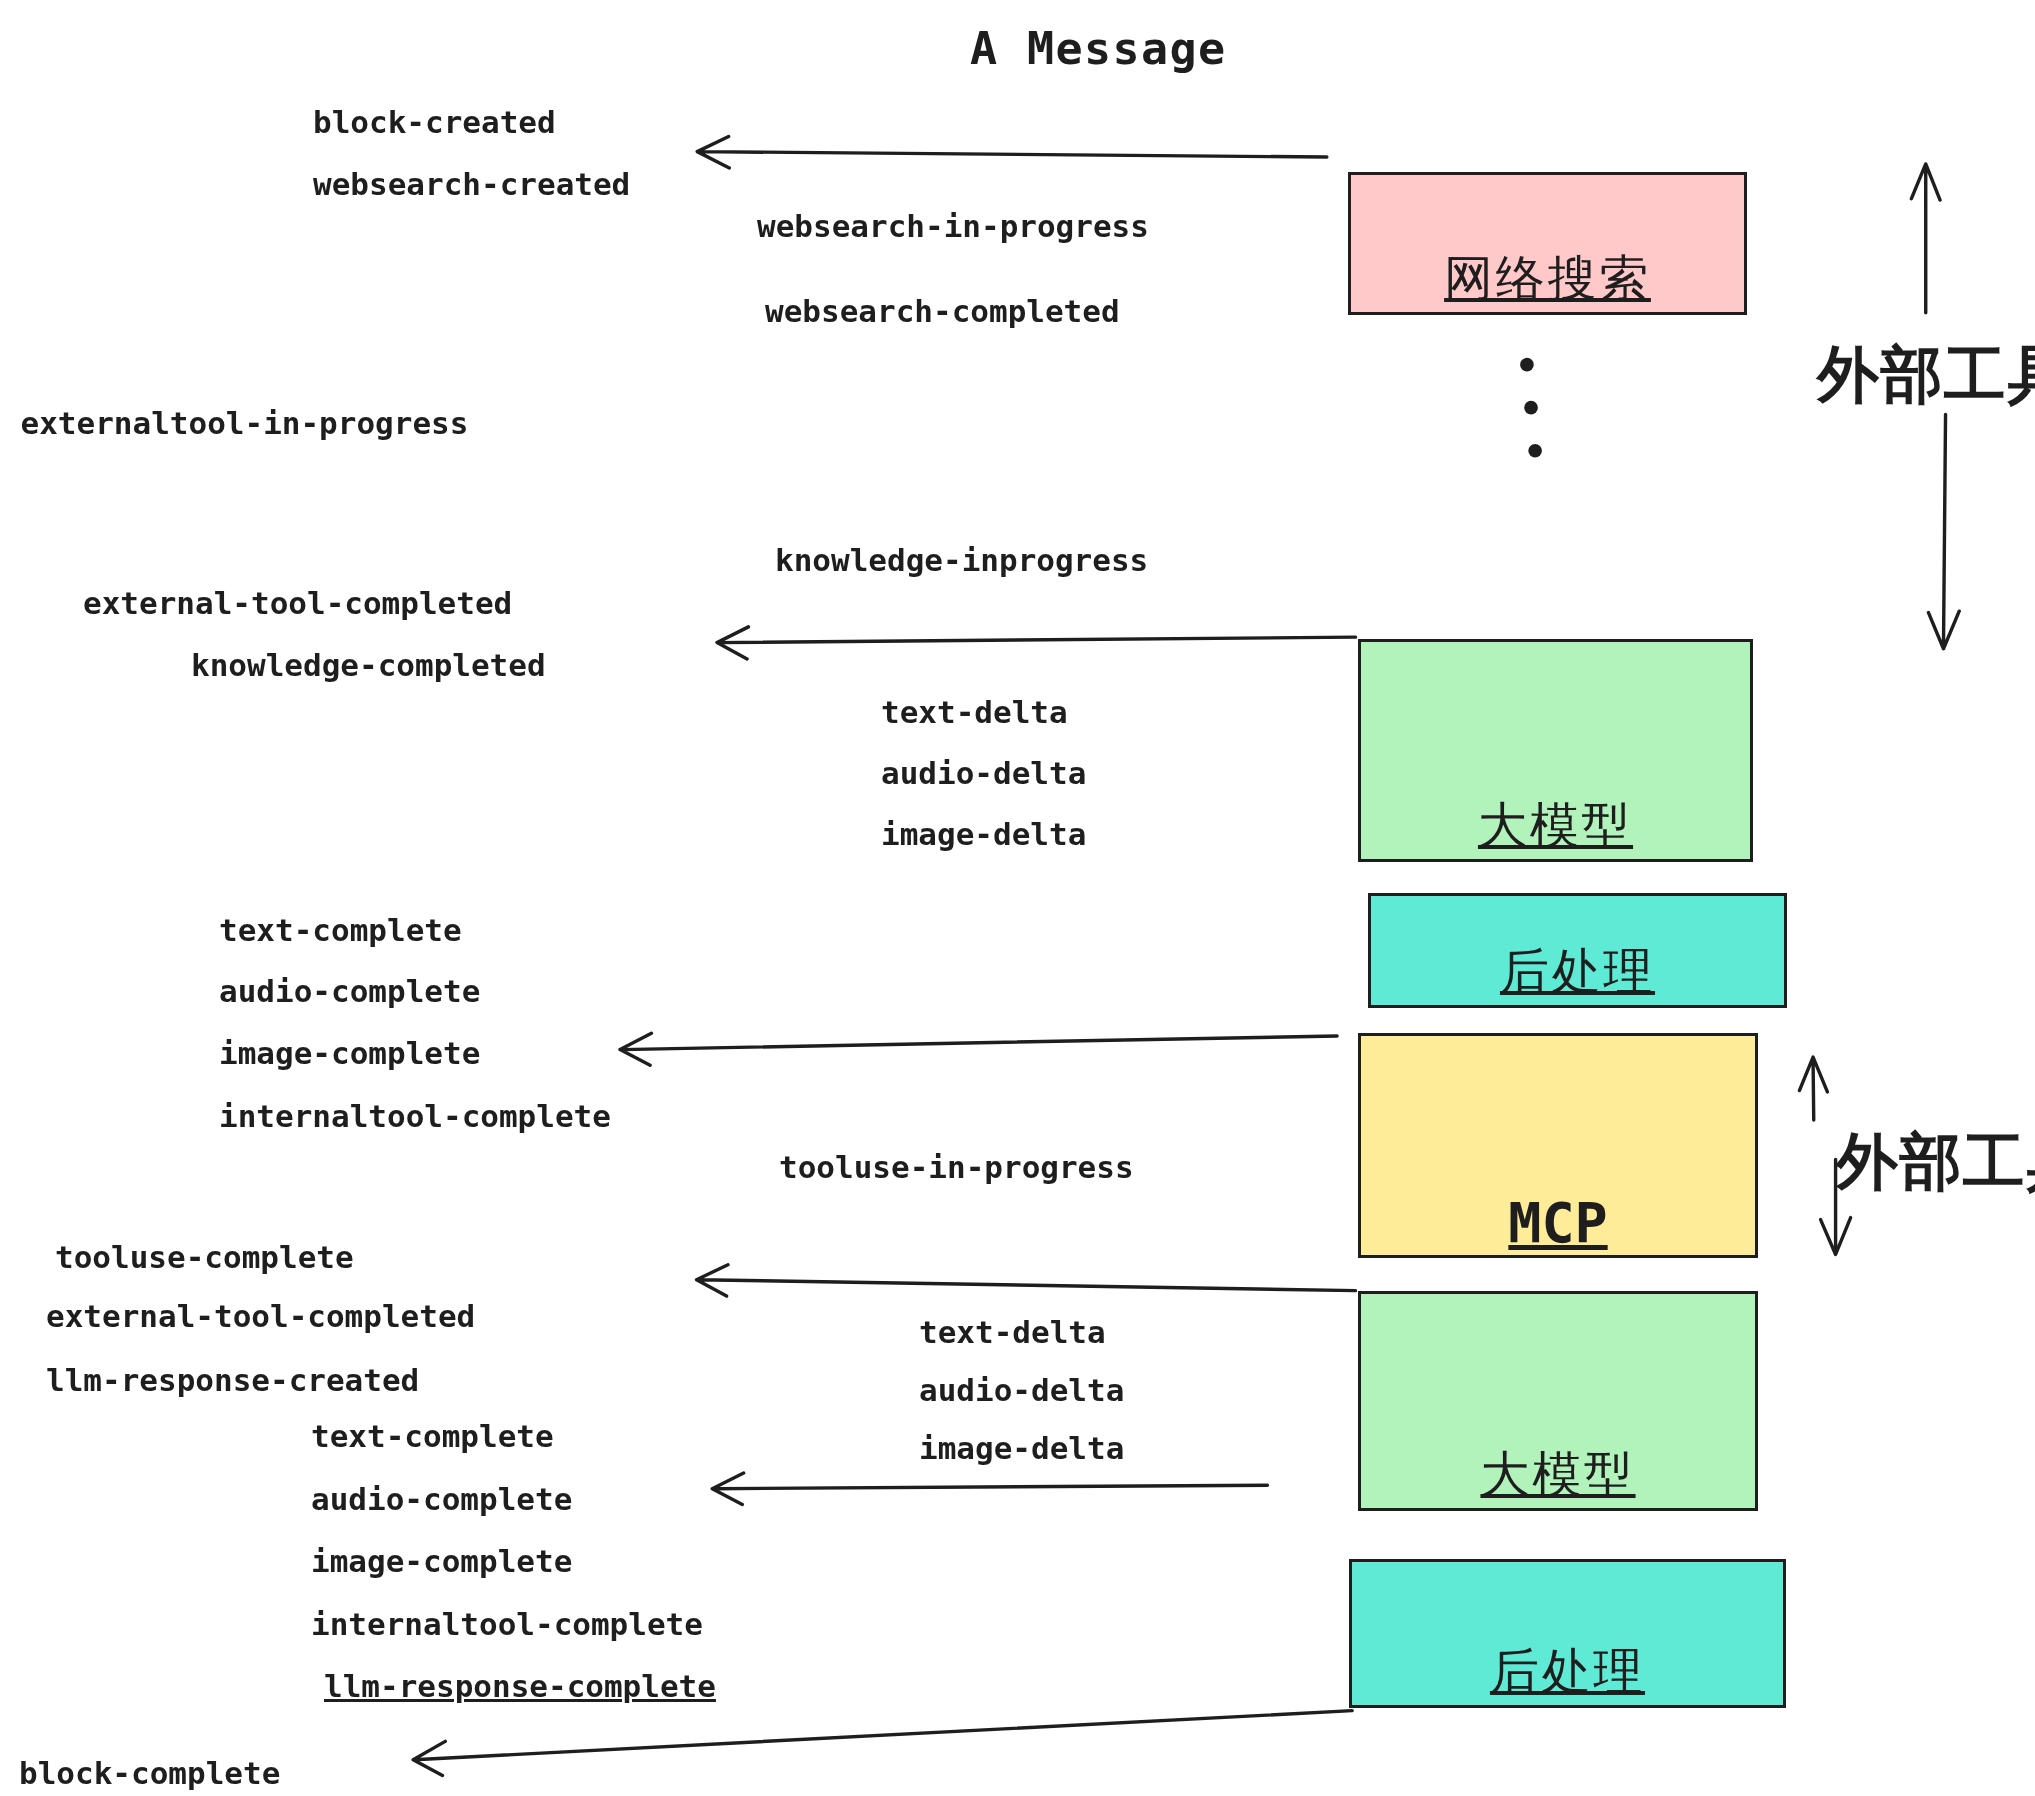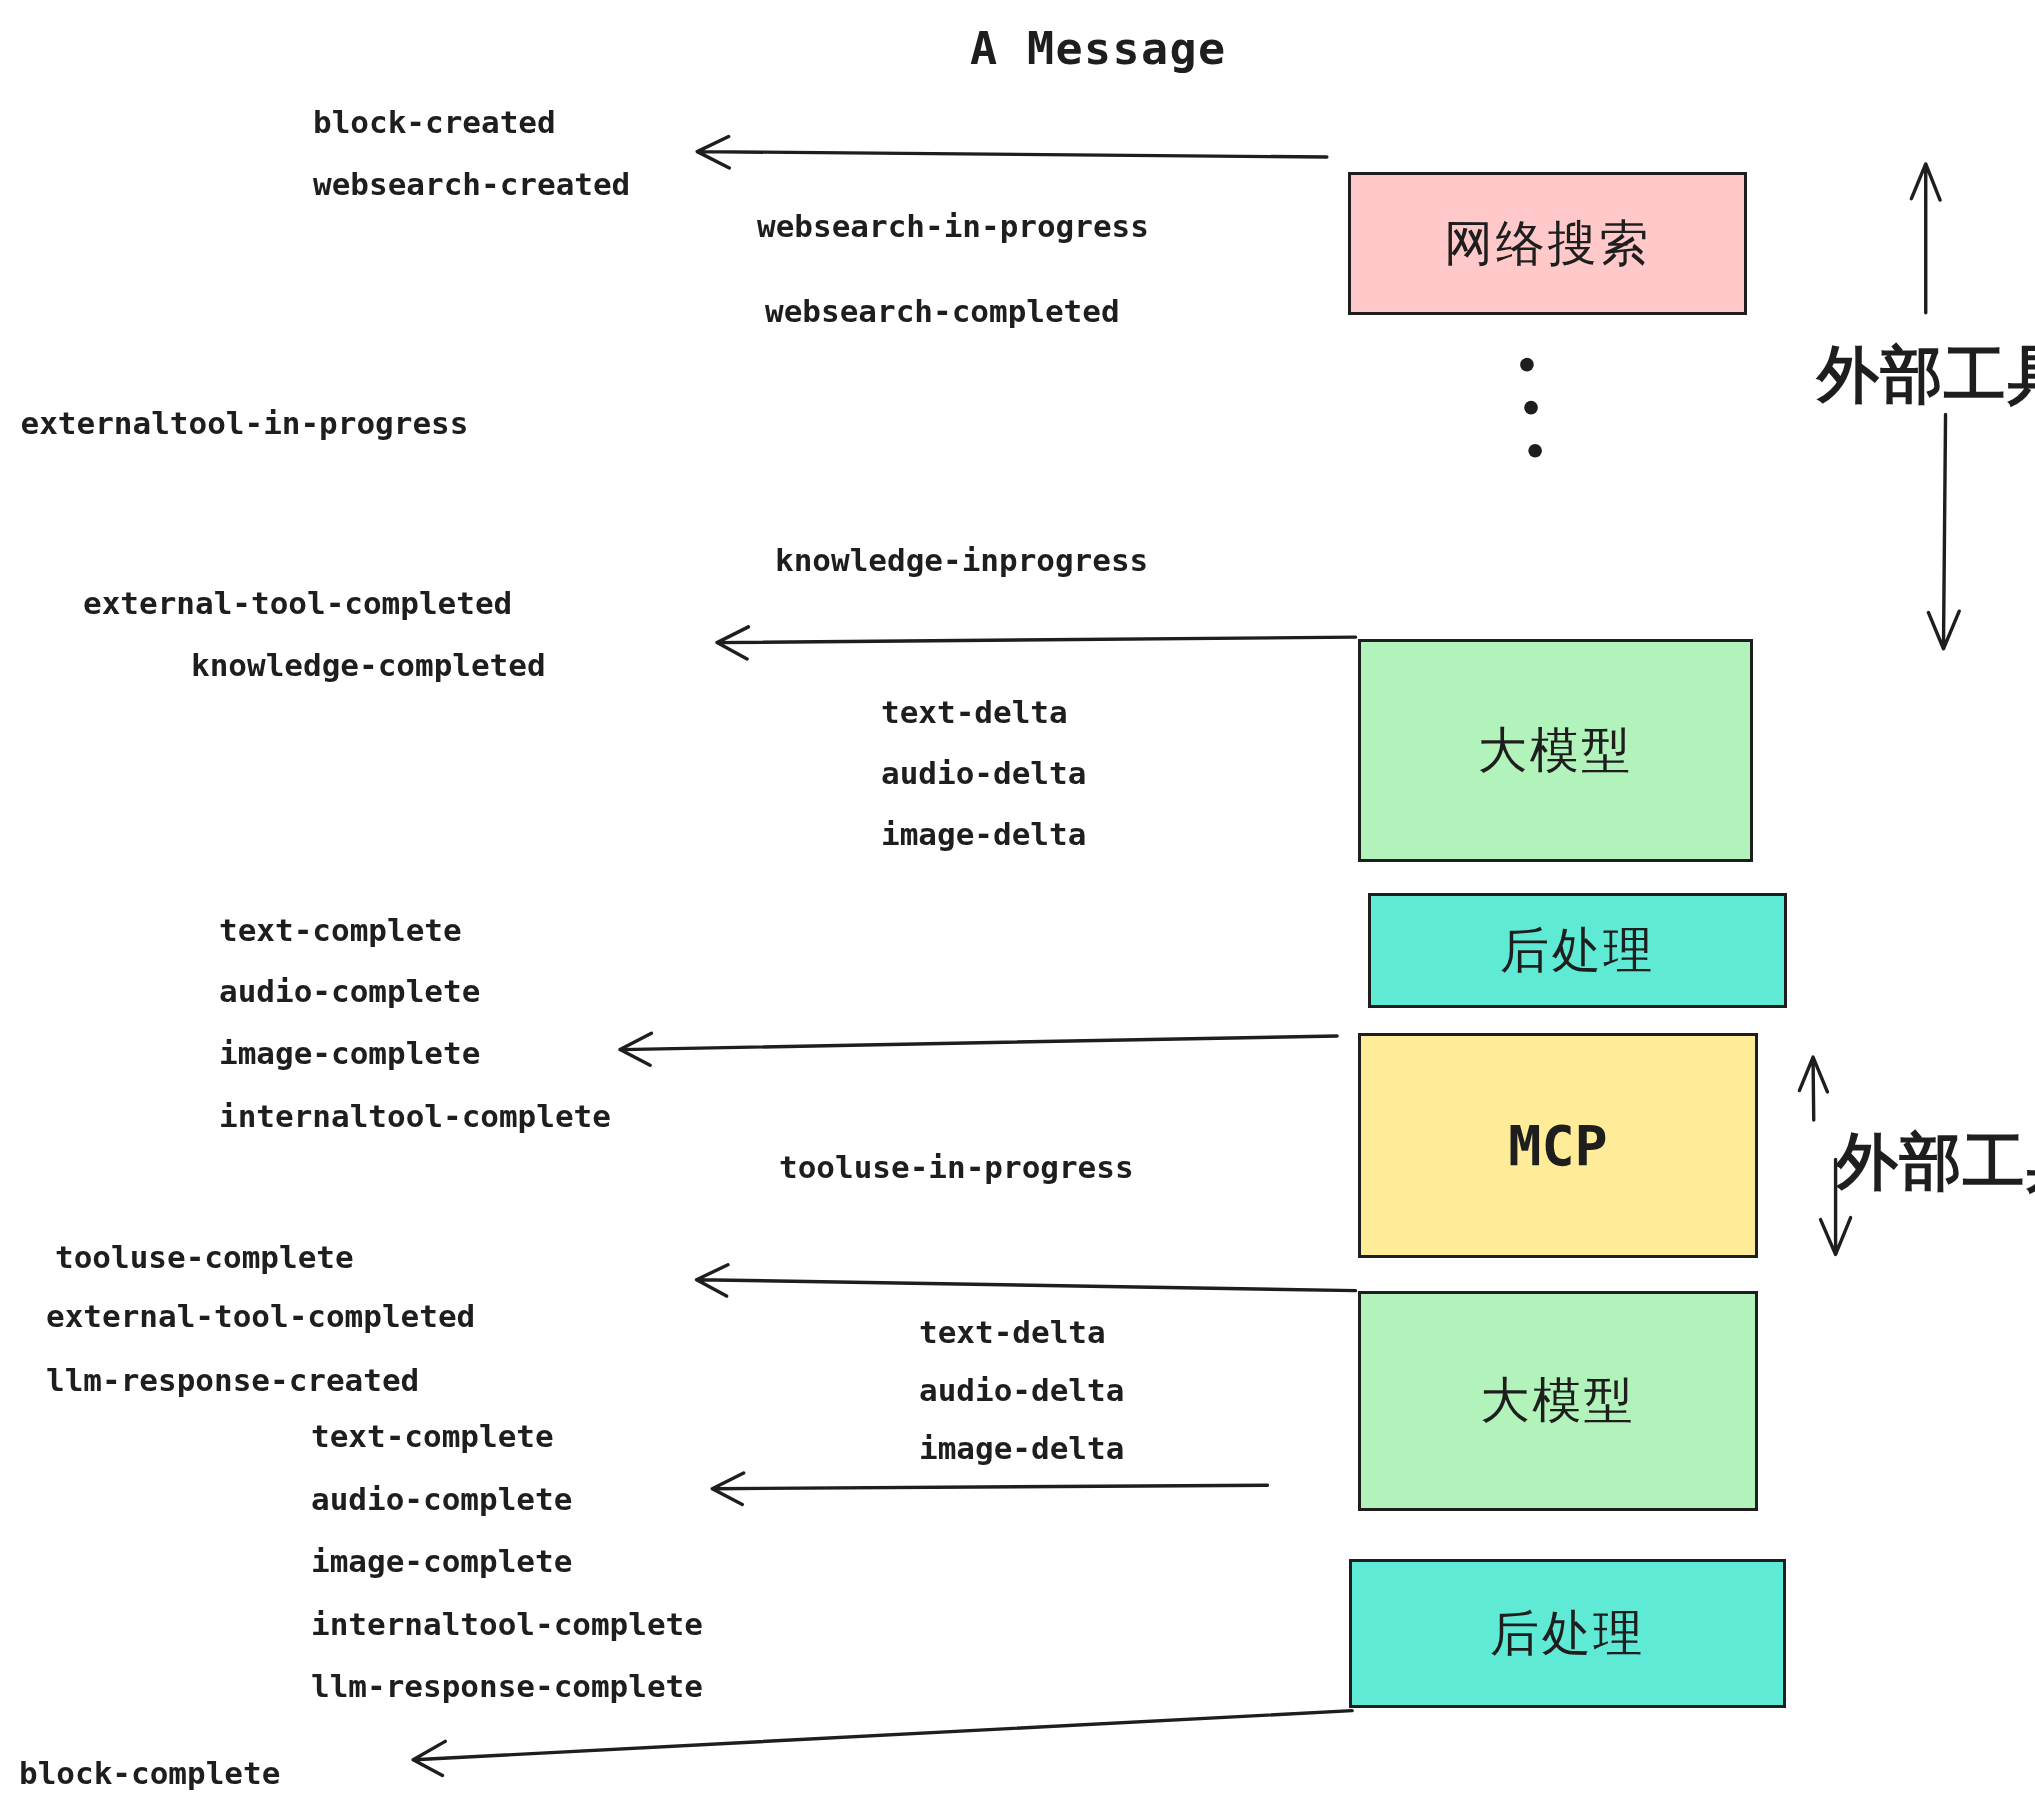--- a/index.html
+++ b/index.html
@@ -28,23 +28,24 @@
     position: absolute;
     font-size: 31px;
     font-weight: bold;
     line-height: 45px;
     white-space: nowrap;
   }
   .box {
     position: absolute;
     border: 3.4px solid #1e1e1e;
     display: flex;
-    align-items: center;
+    align-items: flex-end;
     justify-content: center;
     box-sizing: border-box;
+    text-decoration: underline;
   }
   .box .cjk-label {
     font-family: "DejaVu Sans", "Liberation Sans", sans-serif;
     font-size: 49px;
     letter-spacing: 2.7px;
     white-space: nowrap;
   }
   .box .mono-label {
     font-size: 55px;
     font-weight: bold;
@@ -113,21 +114,21 @@
   <div class="evt" style="left:46px;   top:1235px;margin-left:9px;">tooluse-complete</div>
   <div class="evt" style="left:46px;   top:1294px;">external-tool-completed</div>
   <div class="evt" style="left:46px;   top:1358px;">llm-response-created</div>
   <div class="evt" style="left:919px; top:1310px;">text-delta</div>
   <div class="evt" style="left:919px; top:1368px;">audio-delta</div>
   <div class="evt" style="left:919px; top:1426px;">image-delta</div>
   <div class="evt" style="left:311px;  top:1414px;">text-complete</div>
   <div class="evt" style="left:311px;  top:1477px;">audio-complete</div>
   <div class="evt" style="left:311px;  top:1539px;">image-complete</div>
   <div class="evt" style="left:311px;  top:1602px;">internaltool-complete</div>
-  <div class="evt" style="left:311px;  top:1664px;">llm-response-complete</div>
+  <div class="evt" style="left:324px;  top:1664px;text-decoration:underline;">llm-response-complete</div>
   <div class="evt" style="left:19px;   top:1751px;">block-complete</div>
 
   <div class="box fill-pink" style="left:1348px; top:172px;  width:399px; height:143px;">
     <span class="cjk-label">网络搜索</span>
   </div>
   <div class="box fill-green" style="left:1358px; top:639px;  width:395px; height:223px;">
     <span class="cjk-label">大模型</span>
   </div>
   <div class="box fill-white" style="left:1368px; top:893px; width:419px; height:115px;">
     <span class="cjk-label">后处理</span>

